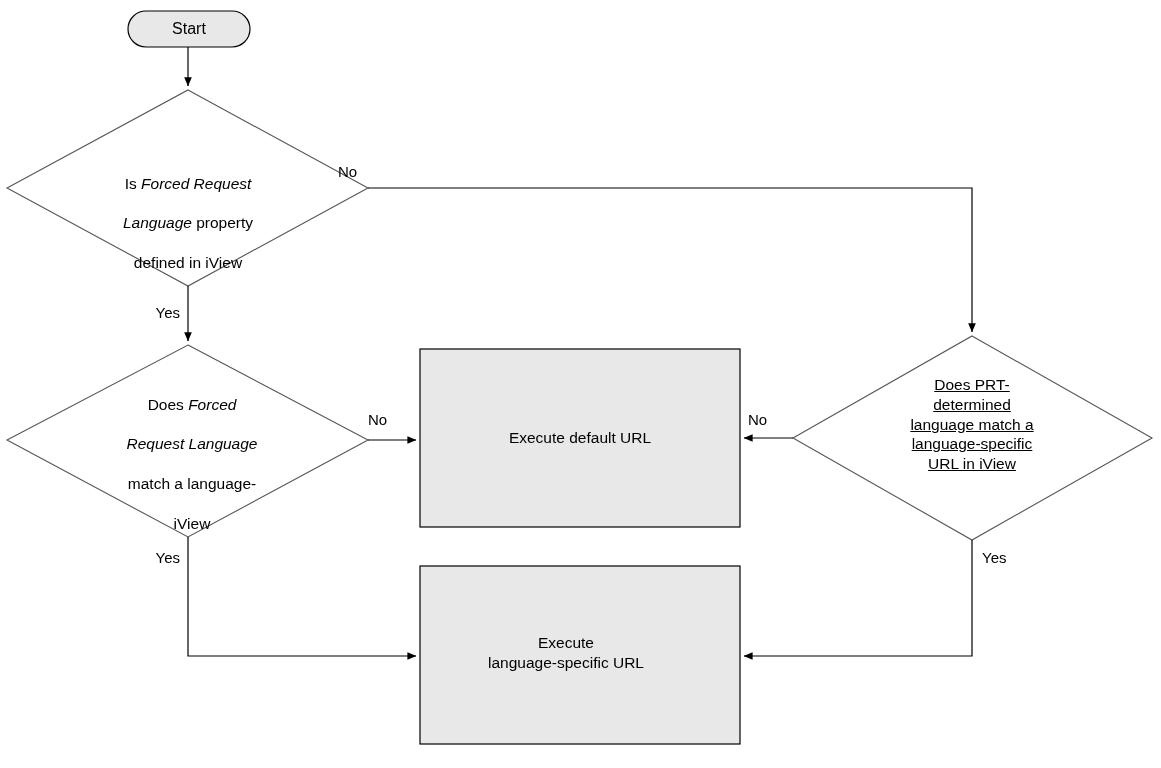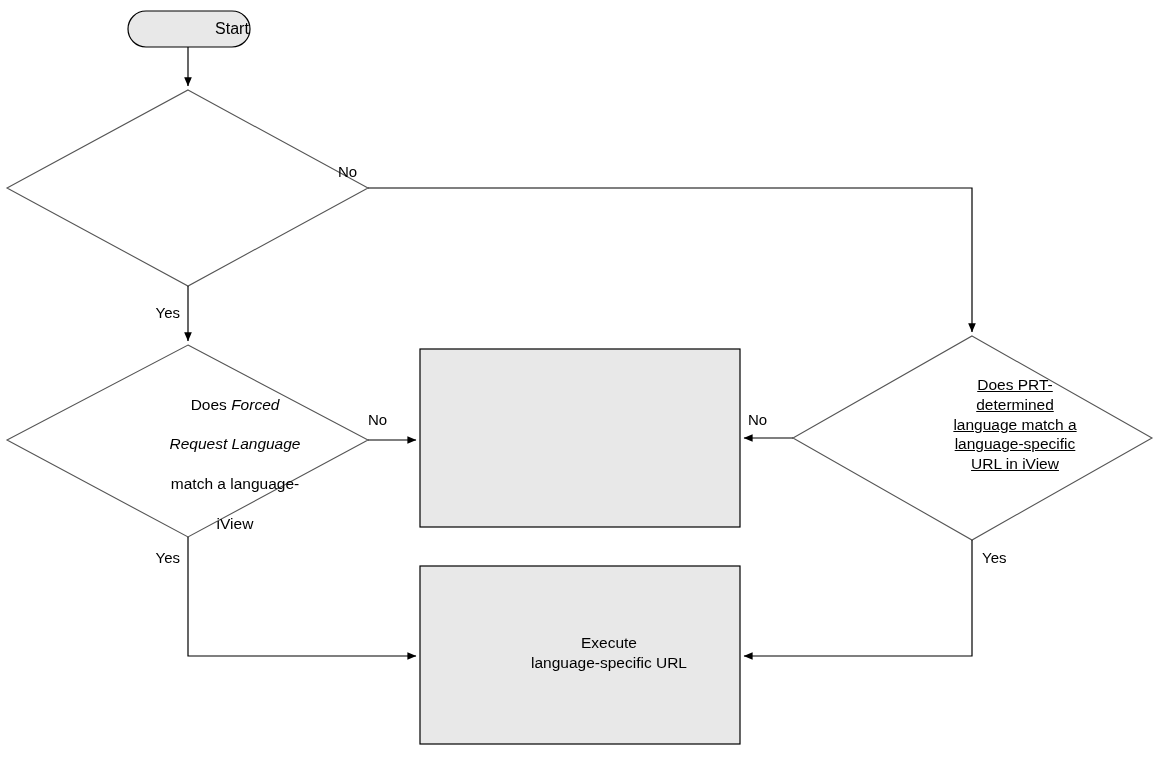--- a/index.html
+++ b/index.html
@@ -26,21 +26,21 @@
   .diamond { fill: #ffffff; stroke: #555555; stroke-width: 1.1; }
   .edge { stroke: #000000; stroke-width: 1.2; fill: none; }
   .node-text, .edge-label {
     position: absolute;
     color: #000000;
     font-family: "Liberation Sans", sans-serif;
     line-height: 1.28;
     text-align: center;
     white-space: pre-line;
   }
-  .node-text { font-size: 15.5px; margin-left: 43px; }
+  .node-text { font-size: 15.5px; }
   .edge-label { font-size: 15px; }
   .start-label { font-size: 16px; }
   .italic { font-style: italic; }
 </style>
 </head>
 <body>
 
 <div id="canvas">
 
   <svg class="flow" viewBox="0 0 1161 768">
@@ -72,34 +72,40 @@
 
     <path class="edge" d="M793,438 L744,438" marker-end="url(#arrow)"></path>
 
     <path class="edge" d="M188,537 L188,656 L416,656" marker-end="url(#arrow)"></path>
 
     <path class="edge" d="M972,540 L972,656 L744,656" marker-end="url(#arrow)"></path>
   </svg>
 
   <div class="node-text start-label" style="left:128px; top:19px; width:122px;">Start</div>
 
+  <div class="node-text" style="left:58px; top:154px; width:260px;">
+    <div><span>Is </span><span class="italic">Forced Request</span></div>
+    <div><span class="italic">Language</span><span> property</span></div>
+    <div><span>defined in iView</span></div>
+  </div>
 
   <div class="node-text" style="left:52px; top:375px; width:280px;">
     <div><span>Does </span><span class="italic">Forced</span></div>
     <div><span class="italic">Request Language</span></div>
     <div><span>match a language-</span></div>
     <div><span>iView</span></div>
   </div>
 
   <div class="node-text" style="left:852px; top:375px; width:240px;text-decoration:underline;">Does PRT-
 determined
 language match a
 language-specific
 URL in iView</div>
 
+  <div class="node-text" style="left:420px; top:428px; width:320px;">Execute default URL</div>
 
   <div class="node-text" style="left:420px; top:633px; width:292px;">Execute
 language-specific URL</div>
 
   <div class="edge-label" style="left:338px; top:162px; width:60px; text-align:left;">No</div>
 
   <div class="edge-label" style="left:120px; top:303px; width:60px; text-align:right;">Yes</div>
 
   <div class="edge-label" style="left:368px; top:410px; width:48px; text-align:left;">No</div>
 

